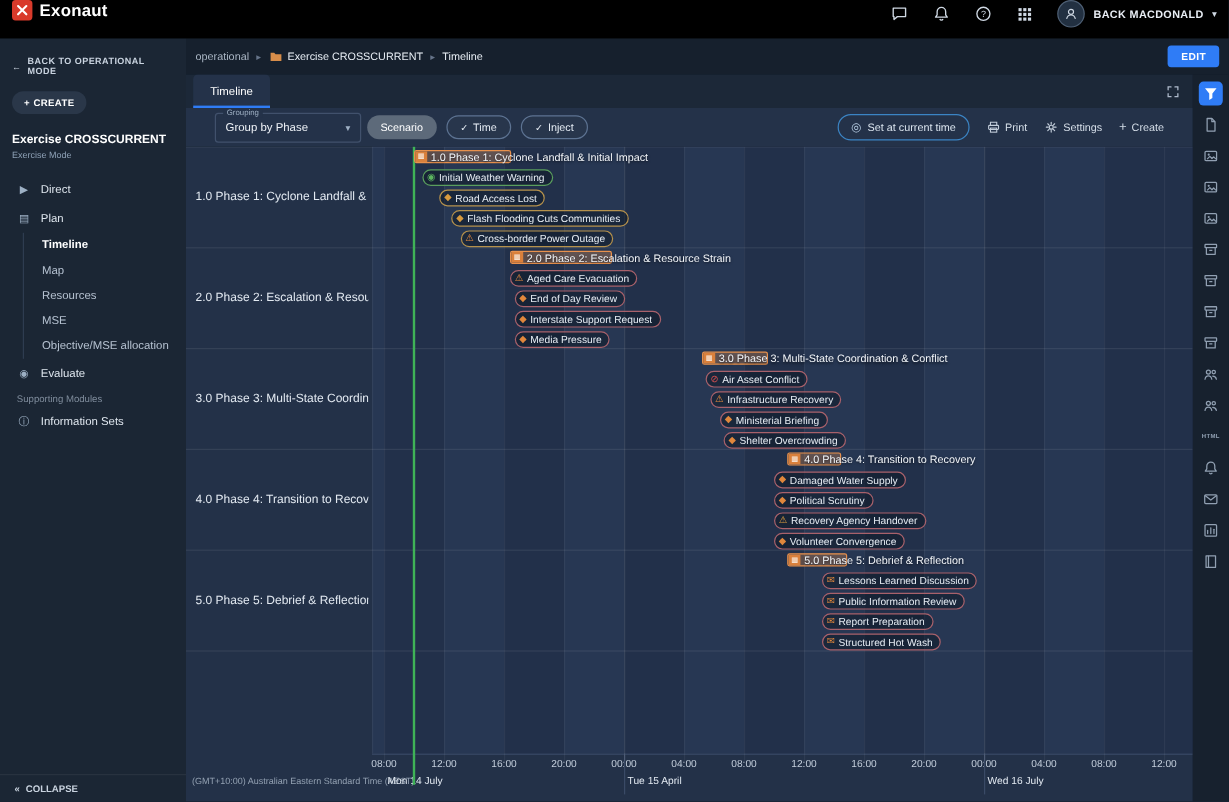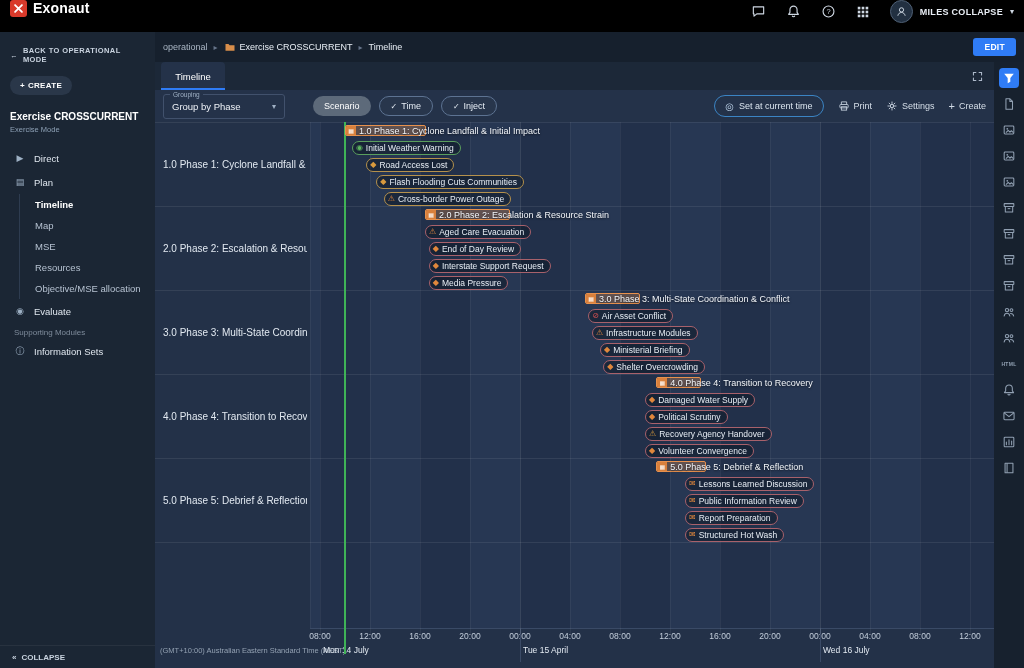--- a/index.html
+++ b/index.html
@@ -40,21 +40,21 @@
   .crumb-folder{display:flex;margin-right:4px;}
   .edit-btn{margin-left:auto;background:#2f7cf6;color:#fff;border:none;border-radius:3px;font-size:8.5px;font-weight:bold;padding:4px 11px;letter-spacing:.3px;cursor:pointer;font-family:inherit;}
 
   
   .tabrow{position:absolute;left:155px;right:30px;top:62px;height:28px;background:#1c2838;display:flex;z-index:4;}
   .tab{margin-left:6px;width:64px;background:#243249;border-radius:4px 4px 0 0;display:flex;align-items:center;justify-content:center;color:#fff;font-size:9.5px;position:relative;cursor:pointer;}
   .tab::after{content:"";position:absolute;left:0;right:0;bottom:0;height:2px;background:#2f7cf6;}
   .expand-ic{margin-left:auto;margin-right:10px;align-self:center;cursor:pointer;display:flex;color:#aebacb;}
 
   
-  .toolbar{position:absolute;left:155px;right:30px;top:90px;height:32px;background:#243249;display:flex;align-items:center;padding:0 8px;box-sizing:border-box;gap:24px;z-index:4;}
+  .toolbar{position:absolute;left:155px;right:30px;top:90px;height:32px;background:#243249;display:flex;align-items:center;padding:0 24px;box-sizing:border-box;gap:1px;z-index:4;}
   .select{position:relative;width:122px;height:25px;border:1px solid #41516c;border-radius:3px;display:flex;align-items:center;padding:0 8px;box-sizing:border-box;cursor:pointer;background:#243249;}
   .select-label{position:absolute;top:-4px;left:6px;background:#243249;padding:0 3px;font-size:6.5px;color:#9fb0c4;}
   .select-value{font-size:9.5px;color:#eef2f7;}
   .select-caret{margin-left:auto;color:#9fb0c4;font-size:8px;}
   .chips{display:flex;gap:8px;margin-left:4px;}
   .chip{height:20px;border-radius:10px;display:flex;align-items:center;padding:0 11px;font-size:9px;cursor:pointer;box-sizing:border-box;gap:4px;}
   .chip.solid{background:#5d6a7a;color:#fff;}
   .chip.outline{border:1px solid #5d7392;color:#e5ecf4;background:rgba(255,255,255,.02);}
   .chip-check{font-size:8px;}
   .tb-actions{margin-left:auto;display:flex;align-items:center;gap:14px;}
@@ -134,21 +134,21 @@
             <rect x="11" y="11" width="3" height="3"></rect>
           </svg>
       </span>
       <div class="userbox">
         <span class="avatar">
           <svg width="13" height="13" viewBox="0 0 16 16" fill="none" stroke="currentColor" stroke-width="1.2">
               <circle cx="8" cy="6" r="2.6"></circle>
               <path d="M3.5 13.2c.6-2.6 2.4-4 4.5-4s3.9 1.4 4.5 4"></path>
             </svg>
         </span>
-        <span class="username">MILES COLLAPSE</span>
+        <span class="username">BACK MACDONALD</span>
         <span class="caret">▾</span>
       </div>
     </div>
   </header>
 
   <aside class="sidebar">
     <div class="back-link">
       <span>←</span>
       <span>BACK TO OPERATIONAL MODE</span>
     </div>
@@ -163,22 +163,22 @@
           <span class="nav-ic">▶</span>
           <span>Direct</span>
         </div>
         <div class="nav-item">
           <span class="nav-ic">▤</span>
           <span>Plan</span>
         </div>
         <div class="subtree">
           <div class="nav-subitem active">Timeline</div>
           <div class="nav-subitem">Map</div>
+          <div class="nav-subitem">Resources</div>
           <div class="nav-subitem">MSE</div>
-          <div class="nav-subitem">Resources</div>
           <div class="nav-subitem">Objective/MSE allocation</div>
         </div>
         <div class="nav-item">
           <span class="nav-ic">◉</span>
           <span>Evaluate</span>
         </div>
         <div class="nav-section">Supporting Modules</div>
         <div class="nav-item">
           <span class="nav-ic">ⓘ</span>
           <span>Information Sets</span>
@@ -348,21 +348,21 @@
       <div class="phasebar" style="left: 430px; top: 171px; width: 55px;">
         <span class="sq">▦</span>
       </div>
       <div class="phaselbl" style="left: 444px; top: 171px;">3.0 Phase 3: Multi-State Coordination &amp; Conflict</div>
       <div class="inj" style="left: 433.125px; top: 187px; border-color: rgb(168, 97, 107);">
         <span class="ico" style="color: rgb(216, 80, 80);">⊘</span>
         <span>Air Asset Conflict</span>
       </div>
       <div class="inj" style="left: 436.875px; top: 204px; border-color: rgb(168, 97, 107);">
         <span class="ico" style="color: rgb(224, 135, 60);">⚠</span>
-        <span>Infrastructure Modules</span>
+        <span>Infrastructure Recovery</span>
       </div>
       <div class="inj" style="left: 445px; top: 221px; border-color: rgb(168, 97, 107);">
         <span class="ico" style="color: rgb(224, 135, 60);">◆</span>
         <span>Ministerial Briefing</span>
       </div>
       <div class="inj" style="left: 448.125px; top: 238px; border-color: rgb(168, 97, 107);">
         <span class="ico" style="color: rgb(224, 135, 60);">◆</span>
         <span>Shelter Overcrowding</span>
       </div>
       <div class="rowlabel" style="top: 252px;">4.0 Phase 4: Transition to Recovery</div>

